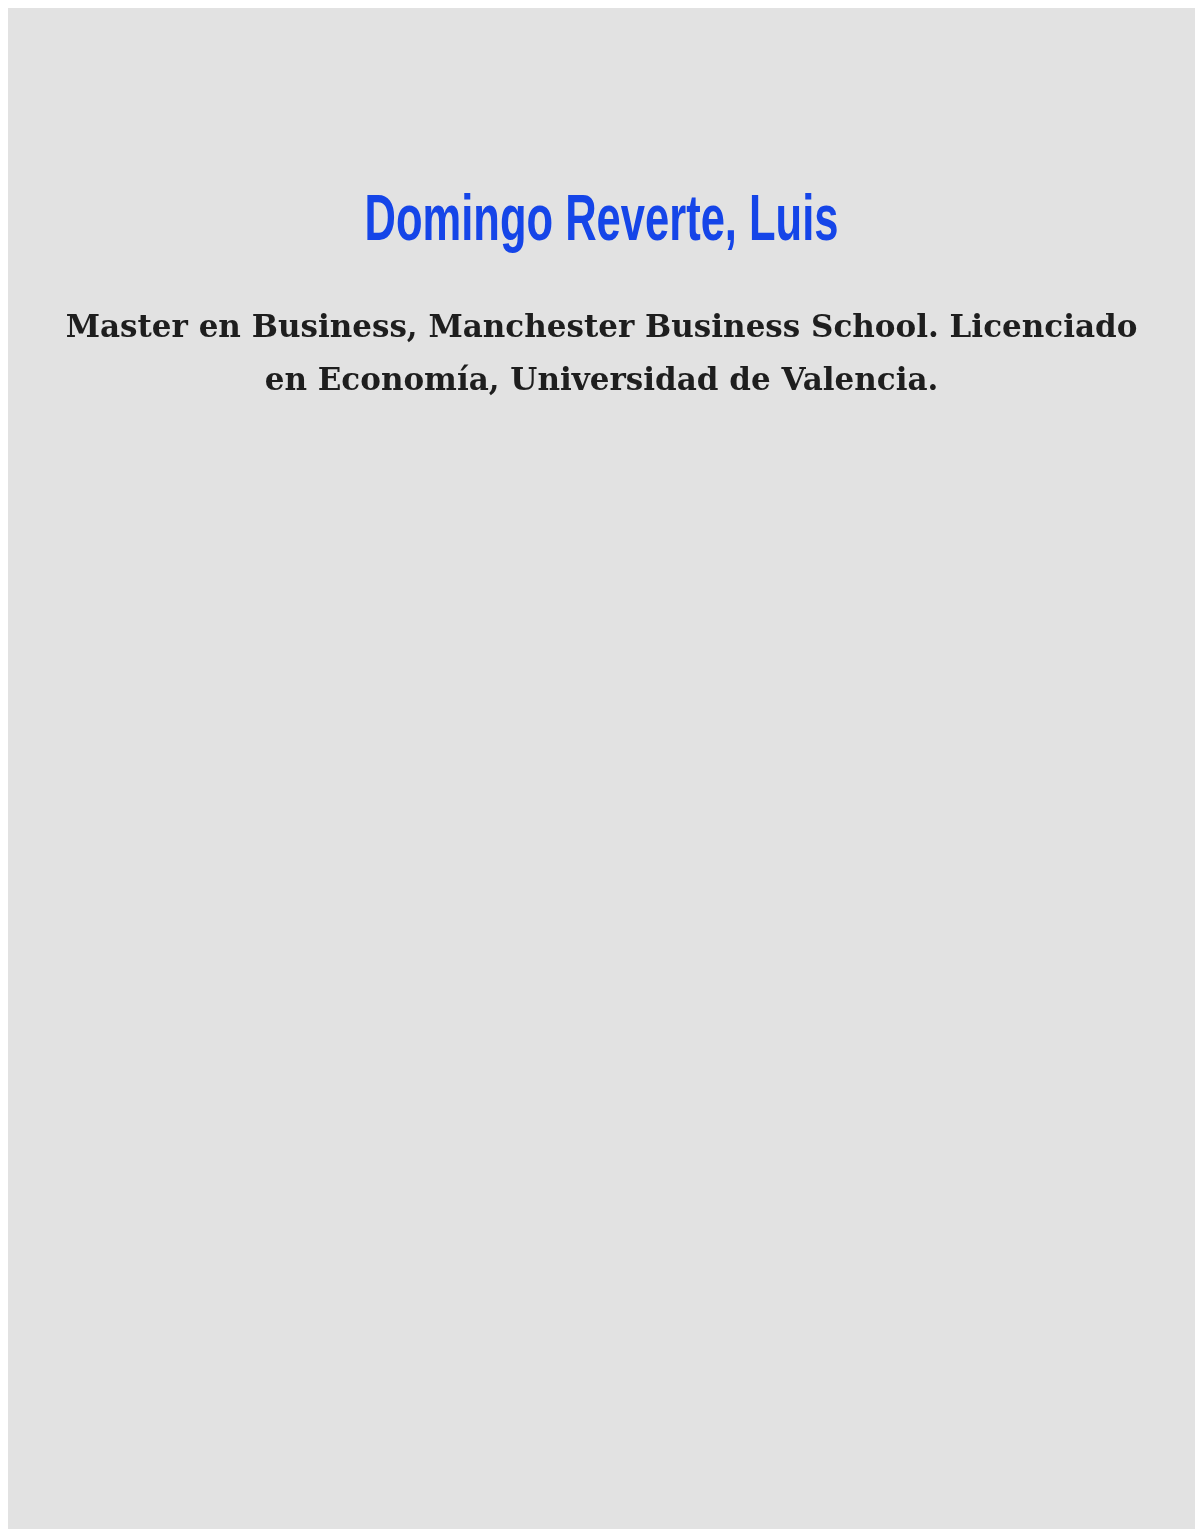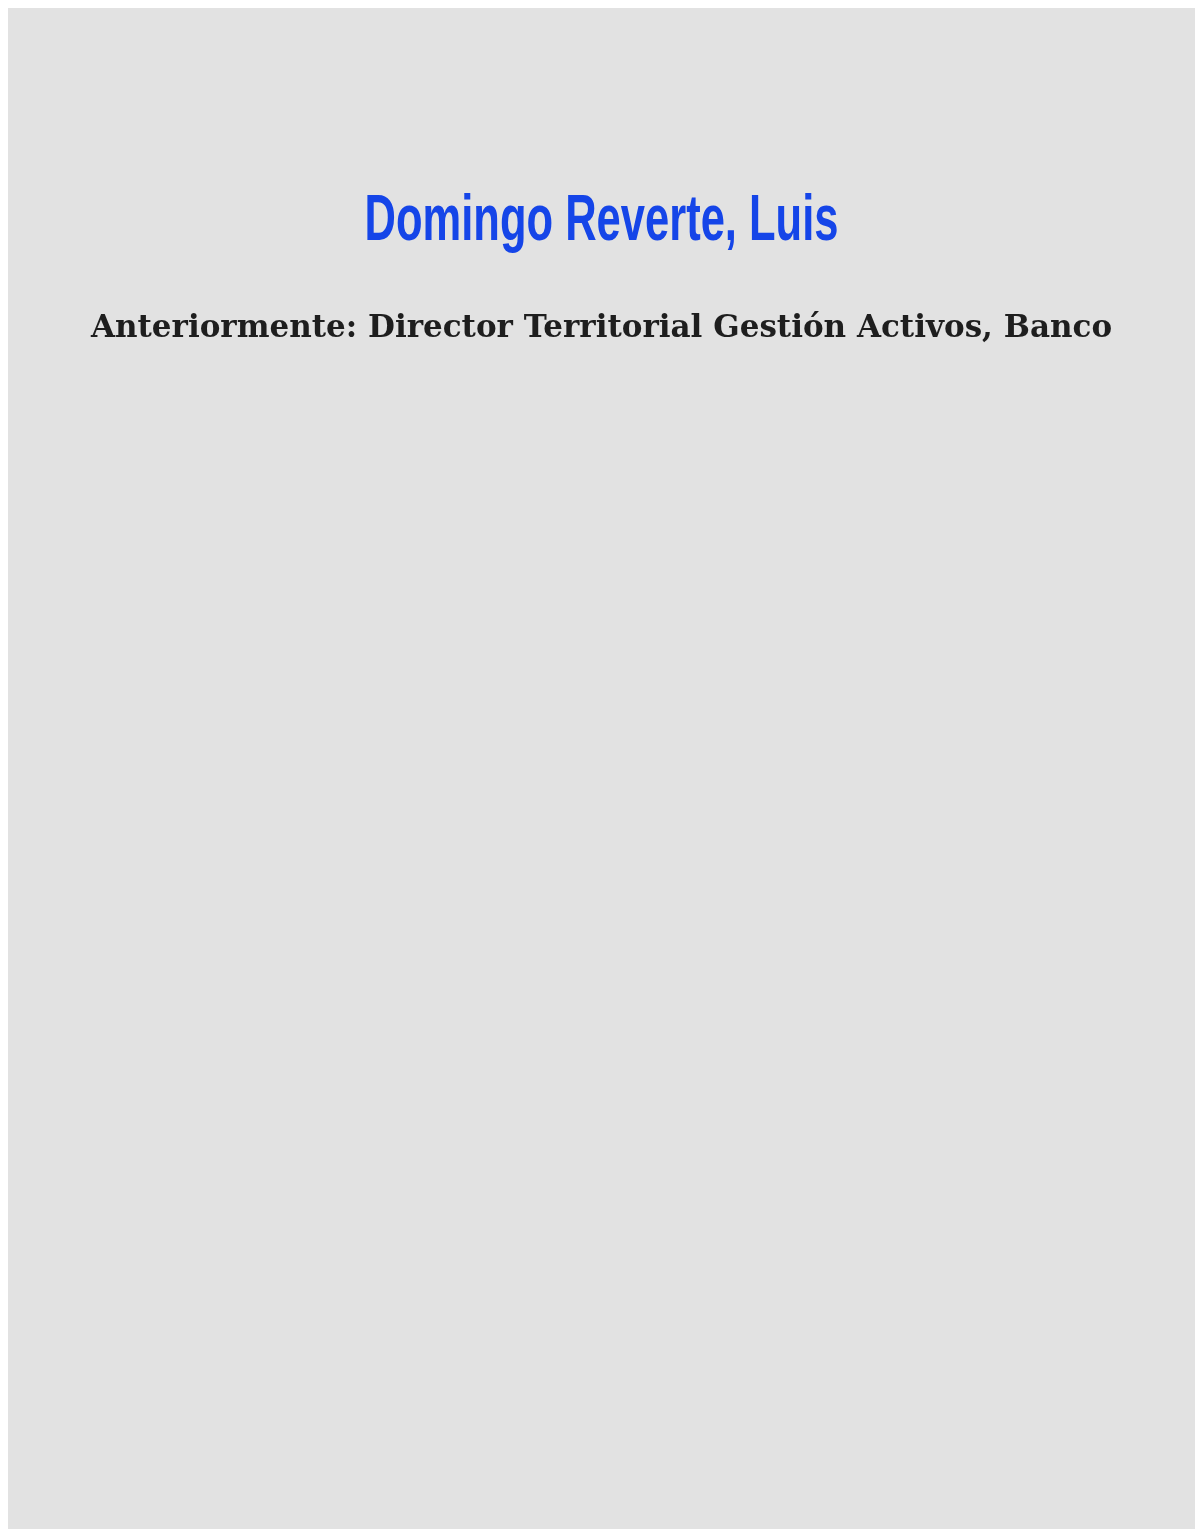--- a/index.html
+++ b/index.html
@@ -51,16 +51,17 @@
     white-space: nowrap;
   }
 </style>
 </head>
 <body>
 
 <div class="page">
   <div class="content">
     <h1 class="title">Domingo Reverte, Luis</h1>
     <div class="bio">
-      <div class="bio-line">Anteriormente: Director Territorial Gestión Activos, Banco</div>
+      <div class="bio-line">Master en Business, Manchester Business School. Licenciado</div>
+      <div class="bio-line">en Economía, Universidad de Valencia.</div>
     </div>
   </div>
 </div>
 
 </body></html>

